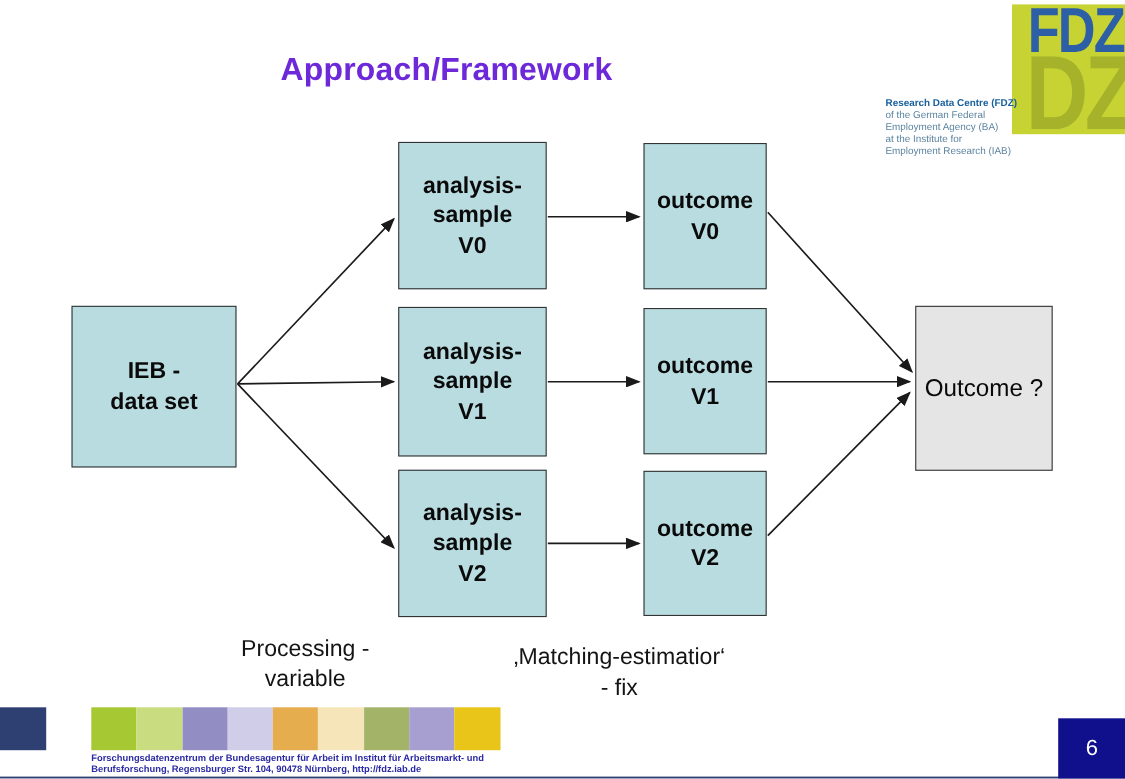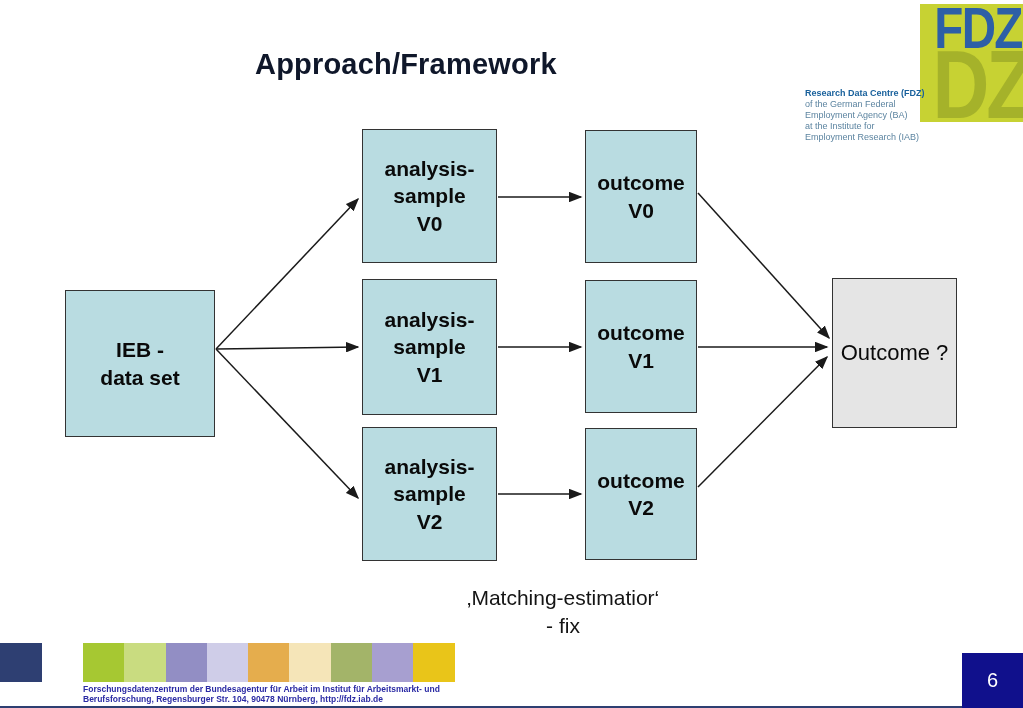--- a/index.html
+++ b/index.html
@@ -3,21 +3,21 @@
 <meta charset="utf-8">
 <style>
   html,body{margin:0;padding:0;background:#ffffff;}
   .slide{
     position:relative;width:1023px;height:708px;background:#ffffff;overflow:hidden;
     font-family:"Liberation Sans",sans-serif;color:#111;
   }
   
   .page-title{
     position:absolute;left:255px;top:48px;font-size:29px;font-weight:bold;
-    letter-spacing:0.2px;color:#0f172a;white-space:nowrap;
+    letter-spacing:0.2px;color:#6d28d9;white-space:nowrap;
   }
   
   .logo-square{
     position:absolute;left:920px;top:4px;width:103px;height:118px;overflow:hidden;
   }
   .logo-acronym{
     position:absolute;top:-10px;right:1px;font-size:58px;font-weight:bold;
     letter-spacing:-2px;transform:scaleX(0.82);transform-origin:right top;color:#2d5fa6;
   }
   .logo-watermark{
@@ -30,21 +30,21 @@
     color:#5c84a0;
     margin-top:32px;
   }
   .logo-text .line0{font-weight:bold;color:#19619c;}
   
   .box{
     position:absolute;border:1px solid #333;display:flex;align-items:center;
     justify-content:center;text-align:center;font-weight:bold;font-size:21px;
     line-height:1.3;white-space:pre-line;color:#0a0a0a;box-sizing:border-box;
   }
-  .box-ieb{left:65px;top:290px;width:150px;height:147px;}
+  .box-ieb{left:65px;top:278px;width:150px;height:147px;}
   .box-a0{left:362px;top:129px;width:135px;height:134px;}
   .box-a1{left:362px;top:279px;width:135px;height:136px;}
   .box-a2{left:362px;top:427px;width:135px;height:134px;}
   .box-o0{left:585px;top:130px;width:112px;height:133px;}
   .box-o1{left:585px;top:280px;width:112px;height:133px;}
   .box-o2{left:585px;top:428px;width:112px;height:132px;}
   .box-final{left:832px;top:278px;width:125px;height:150px;font-weight:normal;font-size:22px;}
   
   .arrows{position:absolute;left:0;top:0;width:1023px;height:708px;pointer-events:none;}
   
@@ -119,20 +119,22 @@
     <line x1="216" y1="349" x2="358" y2="347" stroke="#1a1a1a" stroke-width="1.5" marker-end="url(#ah)"></line>
     <line x1="216" y1="349" x2="358" y2="498" stroke="#1a1a1a" stroke-width="1.5" marker-end="url(#ah)"></line>
     <line x1="498" y1="197" x2="581" y2="197" stroke="#1a1a1a" stroke-width="1.5" marker-end="url(#ah)"></line>
     <line x1="498" y1="347" x2="581" y2="347" stroke="#1a1a1a" stroke-width="1.5" marker-end="url(#ah)"></line>
     <line x1="498" y1="494" x2="581" y2="494" stroke="#1a1a1a" stroke-width="1.5" marker-end="url(#ah)"></line>
     <line x1="698" y1="193" x2="829" y2="338" stroke="#1a1a1a" stroke-width="1.5" marker-end="url(#ah)"></line>
     <line x1="698" y1="347" x2="827" y2="347" stroke="#1a1a1a" stroke-width="1.5" marker-end="url(#ah)"></line>
     <line x1="698" y1="487" x2="827" y2="357" stroke="#1a1a1a" stroke-width="1.5" marker-end="url(#ah)"></line>
   </svg>
 
+  <div class="caption cap-processing">Processing -
+variable</div>
   <div class="caption cap-matching">‚Matching-estimatior‘
 - fix</div>
 
   <div class="footer-left-square" style="background: rgb(46, 63, 114);"></div>
   <div class="footer-strip">
       <span class="strip-square" style="background: rgb(166, 200, 50);"></span>
       <span class="strip-square" style="background: rgb(201, 220, 128);"></span>
       <span class="strip-square" style="background: rgb(146, 142, 196);"></span>
       <span class="strip-square" style="background: rgb(207, 205, 232);"></span>
       <span class="strip-square" style="background: rgb(229, 173, 77);"></span>

